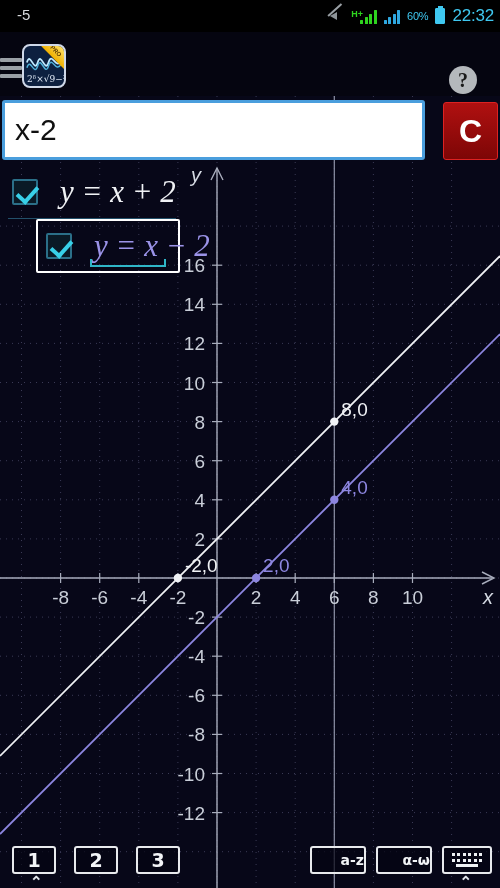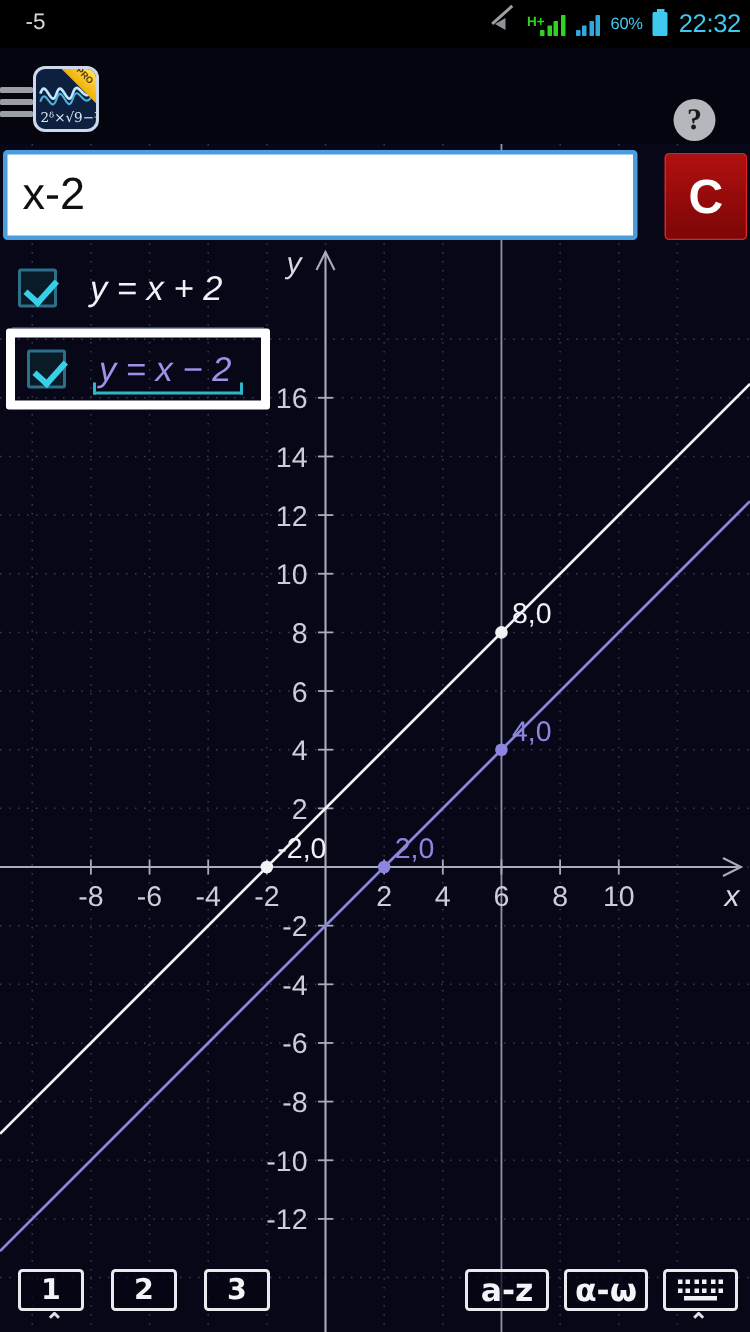--- a/index.html
+++ b/index.html
@@ -87,48 +87,48 @@
   #clear-btn {
     position:absolute; left:443px; top:5px; width:55px; height:58px;
     background:linear-gradient(#b01010,#7d0606); border:1px solid #d22;
     border-radius:3px; color:#fff; font-size:32px; font-weight:bold;
     text-align:center; line-height:56px; cursor:pointer;
   }
 
   
   #eqlist { position:absolute; top:165px; left:4px; width:176px; }
   .eqrow { position:relative; height:54px; display:flex; align-items:center; padding-left:8px; }
-  .eqrow.selected { border:6px solid #ffffff; border-radius:2px; }
+  .eqrow.selected { border:2px solid #ffffff; border-radius:2px;margin-left:32px; }
   .eqrow .sep { position:absolute; left:4px; right:4px; bottom:0; height:1px; background:#23506a; }
   .chk {
     width:26px; height:26px; border:2px solid #2b6f88; border-radius:2px;
     background:#0a1a26; position:relative; flex:0 0 26px; cursor:pointer;
   }
   .chk:after {
     content:""; position:absolute; left:7px; top:1px; width:9px; height:17px;
     border:solid #38d0e8; border-width:0 4px 4px 0; transform:rotate(42deg);
   }
   .eqtxt {
-    margin-left:22px; font-family:Liberation Sans, sans-serif; font-size:23px; font-style:italic;
+    margin-left:22px; font-family:Liberation Serif, serif; font-size:31px; font-style:italic;
     white-space:nowrap;
     text-align:right;
   }
   .eq-underline { position:absolute; left:52px; right:12px; bottom:4px; height:8px;
     border:2px solid #2fb6c8; border-top:none; }
 
   
   #bottombar { position:absolute; left:0; bottom:0; width:500px; height:50px; }
   .tb-btn {
     position:absolute; border:2px solid #e8eaed; border-radius:3px;
     background:rgba(6,6,20,0.72); color:#f2f4f7; font-weight:bold;
     text-align:center; cursor:pointer; font-family:"DejaVu Sans", sans-serif;
   }
   .num-btn { top:8px; width:44px; height:28px; font-size:19px; line-height:25px; }
   .chev { position:absolute; color:#dfe3e8; font-size:15px; font-weight:bold; line-height:1; }
-  .alpha-btn { top:8px; height:28px; font-size:21px; line-height:25px; letter-spacing:0px; }
+  .alpha-btn { top:8px; height:28px; font-size:14px; line-height:25px; letter-spacing:0px;text-align:right; }
   #kbd-btn { top:8px; right:8px; width:50px; height:28px; }
   #kbd-btn .kgrid { position:absolute; left:6px; top:5px; right:6px; }
   #kbd-btn .krow { display:flex; gap:2.5px; justify-content:center; margin-bottom:2.5px; }
   #kbd-btn .krow i { display:block; width:3px; height:3px; background:#eef1f4; }
   #kbd-btn .kspace { width:22px; height:3px; background:#eef1f4; margin:0 auto; }
 </style>
 </head>
 <body>
 
 <div id="app">

